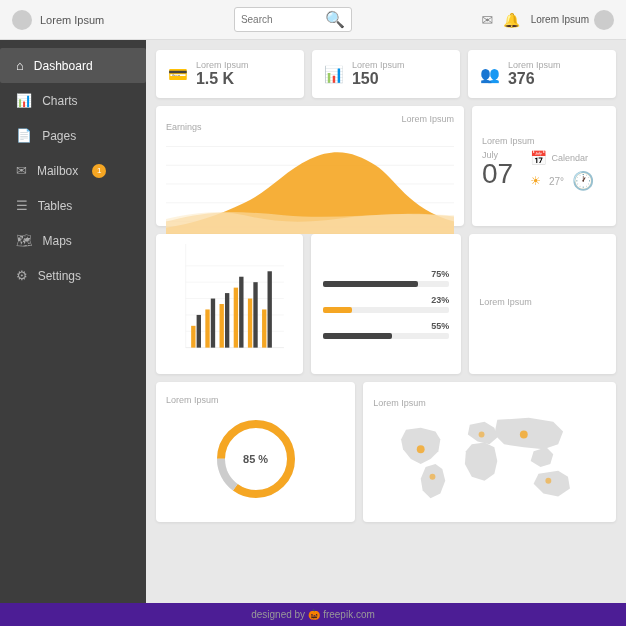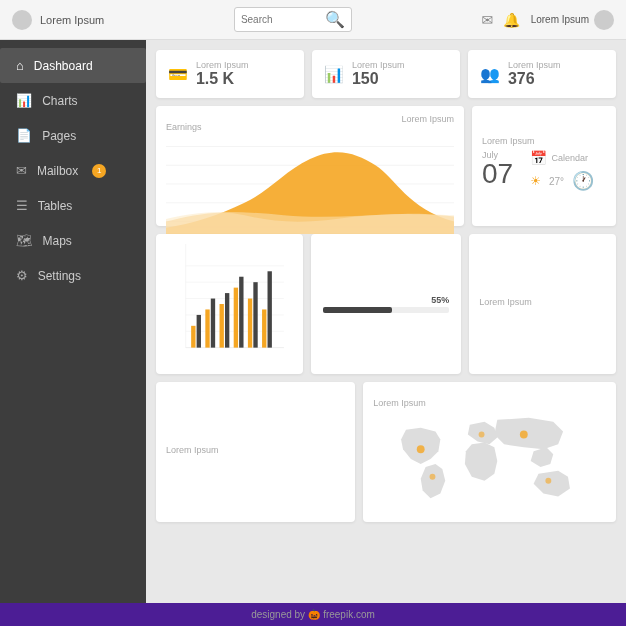--- a/index.html
+++ b/index.html
@@ -276,37 +276,64 @@
           <rect x="72" y="35" width="4" height="60" fill="#444"></rect>
           <rect x="80" y="60" width="4" height="35" fill="#f5a623"></rect>
           <rect x="85" y="25" width="4" height="70" fill="#444"></rect>
         </svg>
       </div>
 
       <div class="chart-card progress-card" style="flex:1; padding:12px;">
         <div class="progress-item">
           <div class="progress-row">
             <span></span>
+            <span class="progress-pct">75%</span>
+          </div>
+          <div class="progress-bar-bg">
+            <div class="progress-bar-fill dark-fill" style="width:75%;"></div>
+          </div>
+        </div>
+        <div class="progress-item">
+          <div class="progress-row">
+            <span></span>
+            <span class="progress-pct">23%</span>
+          </div>
+          <div class="progress-bar-bg">
+            <div class="progress-bar-fill orange-fill" style="width:23%;"></div>
+          </div>
+        </div>
+        <div class="progress-item">
+          <div class="progress-row">
+            <span></span>
             <span class="progress-pct">55%</span>
           </div>
           <div class="progress-bar-bg">
             <div class="progress-bar-fill dark-fill" style="width:55%;"></div>
           </div>
         </div>
       </div>
 
       <div class="chart-card donut-small-card" style="flex:1; display:flex; flex-direction:column; align-items:center; justify-content:center;">
         <span class="chart-title" style="align-self:flex-start;">Lorem Ipsum</span>
       </div>
     </div>
 
     <div class="charts-row">
 
       <div class="chart-card donut-large-card" style="flex:1; display:flex; flex-direction:column; align-items:center; justify-content:center;">
         <span class="chart-title" style="align-self:flex-start;">Lorem Ipsum</span>
+        <div style="position:relative; display:flex; align-items:center; justify-content:center;">
+          <svg width="100" height="100" viewBox="0 0 100 100">
+            <circle cx="50" cy="50" r="35" fill="none" stroke="#eee" stroke-width="8"></circle>
+
+            <circle cx="50" cy="50" r="35" fill="none" stroke="#f5a623" stroke-width="8" stroke-dasharray="186.9 33" stroke-dashoffset="55" transform="rotate(-90 50 50)"></circle>
+            <circle cx="50" cy="50" r="35" fill="none" stroke="#ccc" stroke-width="8" stroke-dasharray="33 186.9" stroke-dashoffset="-131.9" transform="rotate(-90 50 50)"></circle>
+          </svg>
+          <span style="position:absolute; font-size:11px; font-weight:600; color:#555;">85 %</span>
+        </div>
       </div>
 
       <div class="chart-card map-card" style="flex:1.3;">
         <span class="chart-title">Lorem Ipsum</span>
         <svg viewBox="0 0 200 110" width="100%" height="90%">
 
           <path d="M15,20 L30,18 L45,22 L50,30 L48,42 L40,50 L30,55 L20,50 L12,40 L10,30 Z" fill="#ddd"></path>
 
           <path d="M35,58 L45,55 L52,60 L55,72 L50,85 L40,90 L32,82 L30,70 Z" fill="#ddd"></path>
 

